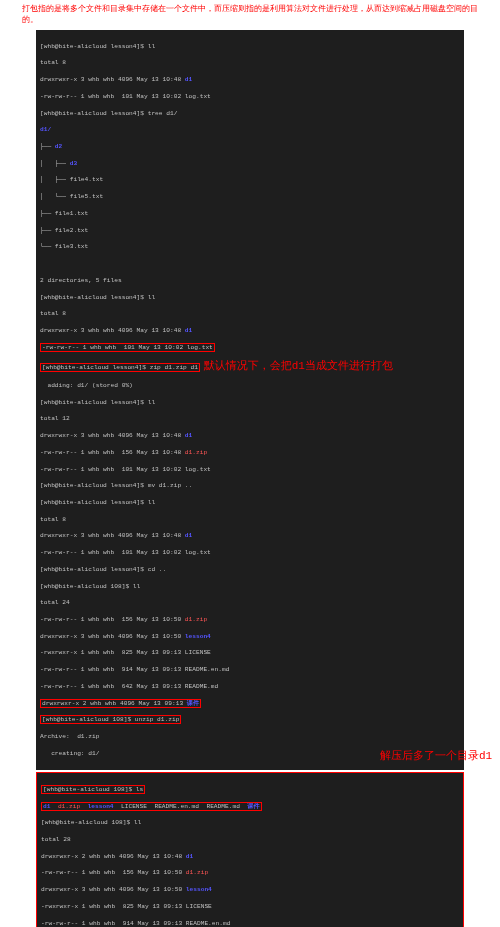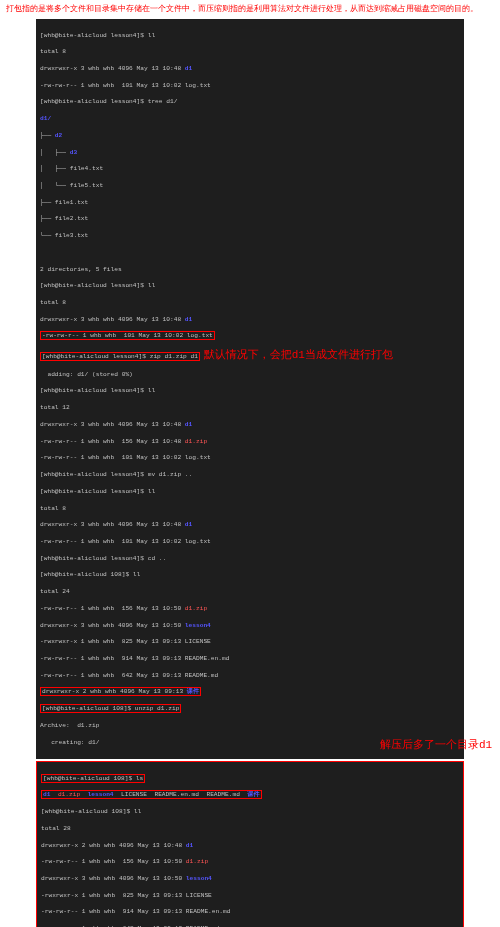--- a/index.html
+++ b/index.html
@@ -1,17 +1,17 @@
 <!DOCTYPE html>
 <html><head>
 <meta charset="utf-8">
 <style>
 * { margin:0; padding:0; box-sizing:border-box; }
 body { background:#fff; font-family:"SimSun","Courier New",monospace; width:500px; }
-.top-text { color:#ff0000; font-size:8px; padding:3px 6px; line-height:1.4; }
+.top-text { color:#ff0000; font-size:8px; padding:3px 22px; line-height:1.4; }
 .term { font-family:"Courier New",monospace; font-size:6.2px; line-height:1.35; white-space:pre; color:#c0c0c0; background:#1e1e1e; margin:2px 36px 2px 36px; padding:4px; }
 .term div { white-space:pre; }
 .c-bl { color:#5555ff; font-weight:bold; }
 .c-rd { color:#ff5555; }
 .box-red-line { border:1px solid #ff0000; padding:0 1px; }
 .ann-box { color:#ff0000; font-size:11px; line-height:1.2; }
 </style>
 </head>
 <body>
 

